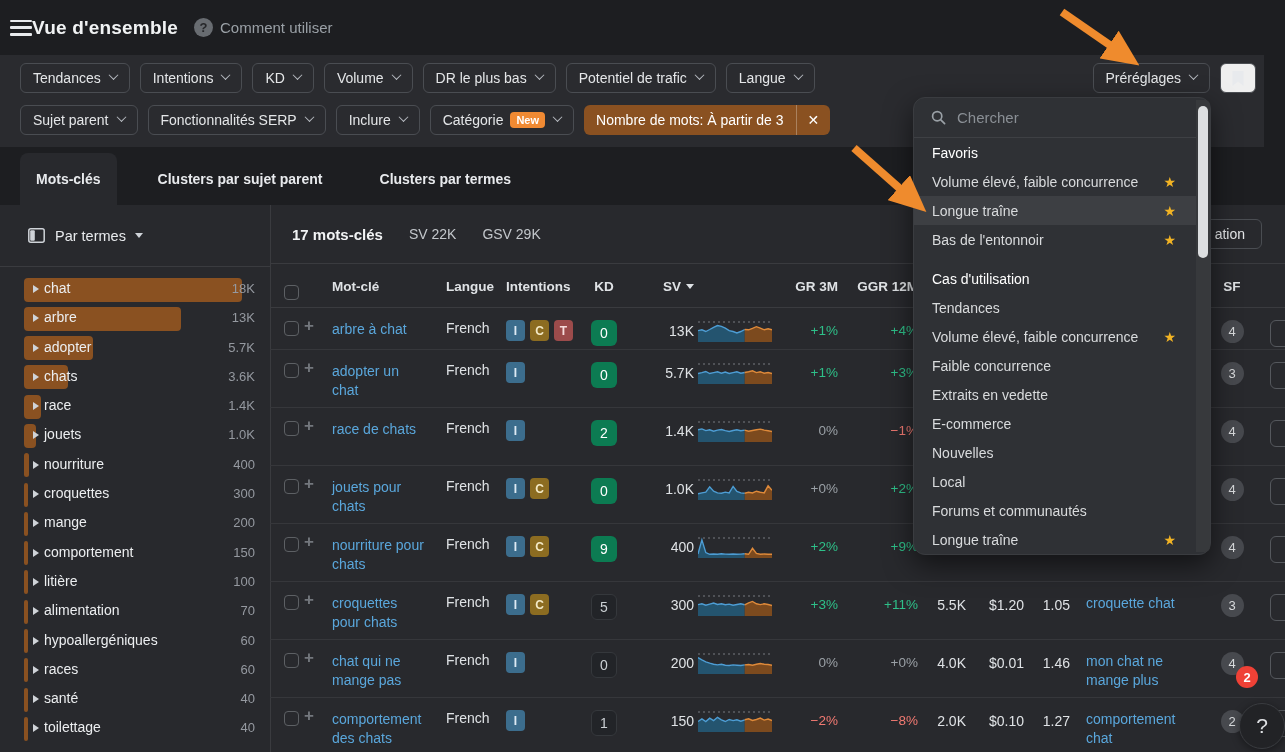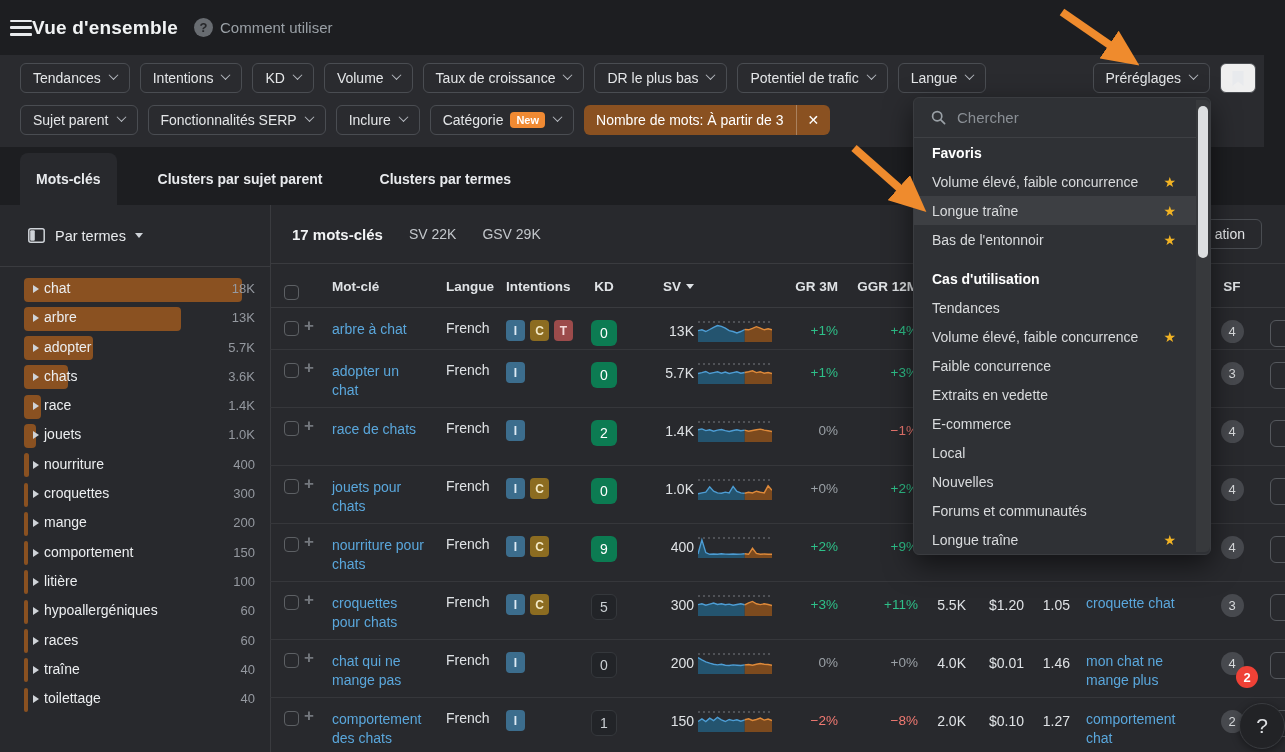--- a/index.html
+++ b/index.html
@@ -113,29 +113,29 @@
   .edgebtn { width:30px; height:27px; border:1px solid #55585d; border-radius:6px; margin-left:6px; cursor:pointer; }
   
   .h-kw { padding-left:12px; } .h-lang { padding-left:10px; } .h-int { padding-left:12px; }
   .h-kd { text-align:center; } .h-sv { text-align:right; display:flex; align-items:center; justify-content:flex-end; cursor:pointer;}
   .h-r { text-align:right; } .h-sf { text-align:center; }
   .sortcaret { width:0; height:0; border-left:4px solid transparent; border-right:4px solid transparent;
     border-top:5px solid #dfe2e5; margin-left:5px; }
 
   
   .dropdown { position:absolute; left:913px; top:97px; width:298px; height:458px; background:#2f3135;
-    border:1px solid #3a3c40; border-radius:6px; box-shadow:0 10px 28px rgba(0,0,0,.55); z-index:50; }
+    border:1px solid #3a3c40; border-radius:12px; box-shadow:0 10px 28px rgba(0,0,0,.55); z-index:50; }
   .dd-search { position:absolute; left:0; top:0; width:100%; height:40px; display:flex; align-items:center;
     border-bottom:1px solid #3e4044; }
   .dd-search svg { margin-left:17px; }
   .dd-search input { flex:1; margin-left:11px; margin-right:20px; background:transparent; border:none; outline:none;
     color:#e6e8ea; font-size:15px; font-family:inherit; }
   .dd-search input::placeholder { color:#8a8f95; }
   .dd-list { position:absolute; left:0; top:40px; width:100%; }
-  .dd-header { height:29px; display:flex; align-items:center; padding-left:18px; font-size:14px; font-weight:bold; color:#fff; }
+  .dd-header { height:29px; display:flex; align-items:center; padding-left:18px; font-size:14px; font-weight:normal; color:#fff; }
   .dd-item { height:29px; display:flex; align-items:center; padding-left:18px; padding-right:20px;
     font-size:14px; color:#d9dbdd; cursor:pointer; margin-right:14px; }
   .dd-item.hl { background:#3d3f43; }
   .dd-item .star { margin-left:auto; color:#f1b324; font-size:14px; }
   .dd-gap { height:10px; }
   .dd-scroll { position:absolute; right:0; top:2px; width:14px; height:452px; background:#37393c; border-radius:0 5px 5px 0; }
   .dd-thumb { position:absolute; left:2px; top:6px; width:10px; height:152px; background:#dcdee0; border-radius:5px; }
 
   
   .overlay { position:absolute; left:0; top:0; width:1285px; height:752px; pointer-events:none; z-index:60; }
@@ -175,24 +175,20 @@
       </button>
       <button class="chip">
         <span>KD</span>
         <span class="chev"></span>
       </button>
       <button class="chip">
         <span>Volume</span>
         <span class="chev"></span>
       </button>
       <button class="chip">
-        <span>Taux de croissance</span>
-        <span class="chev"></span>
-      </button>
-      <button class="chip">
         <span>DR le plus bas</span>
         <span class="chev"></span>
       </button>
       <button class="chip">
         <span>Potentiel de trafic</span>
         <span class="chev"></span>
       </button>
       <button class="chip">
         <span>Langue</span>
         <span class="chev"></span>
@@ -318,33 +314,39 @@
         </div>
         <div class="term">
           <div class="bar" style="width: 4px;"></div>
           <span class="tri"></span>
           <span class="lbl">litière</span>
           <span class="val">100</span>
         </div>
         <div class="term">
           <div class="bar" style="width: 4px;"></div>
           <span class="tri"></span>
+          <span class="lbl">alimentation</span>
+          <span class="val">70</span>
+        </div>
+        <div class="term">
+          <div class="bar" style="width: 4px;"></div>
+          <span class="tri"></span>
           <span class="lbl">hypoallergéniques</span>
           <span class="val">60</span>
         </div>
         <div class="term">
           <div class="bar" style="width: 4px;"></div>
           <span class="tri"></span>
           <span class="lbl">races</span>
           <span class="val">60</span>
         </div>
         <div class="term">
           <div class="bar" style="width: 4px;"></div>
           <span class="tri"></span>
-          <span class="lbl">traîne</span>
+          <span class="lbl">santé</span>
           <span class="val">40</span>
         </div>
         <div class="term">
           <div class="bar" style="width: 4px;"></div>
           <span class="tri"></span>
           <span class="lbl">toilettage</span>
           <span class="val">40</span>
         </div>
       </div>
   </div>
@@ -714,24 +716,24 @@
       <div class="dd-item">
         <span>Faible concurrence</span>
       </div>
       <div class="dd-item">
         <span>Extraits en vedette</span>
       </div>
       <div class="dd-item">
         <span>E-commerce</span>
       </div>
       <div class="dd-item">
+        <span>Nouvelles</span>
+      </div>
+      <div class="dd-item">
         <span>Local</span>
-      </div>
-      <div class="dd-item">
-        <span>Nouvelles</span>
       </div>
       <div class="dd-item">
         <span>Forums et communautés</span>
       </div>
       <div class="dd-item">
         <span>Longue traîne</span>
         <span class="star">★</span>
       </div>
     </div>
   <div class="dd-scroll">

